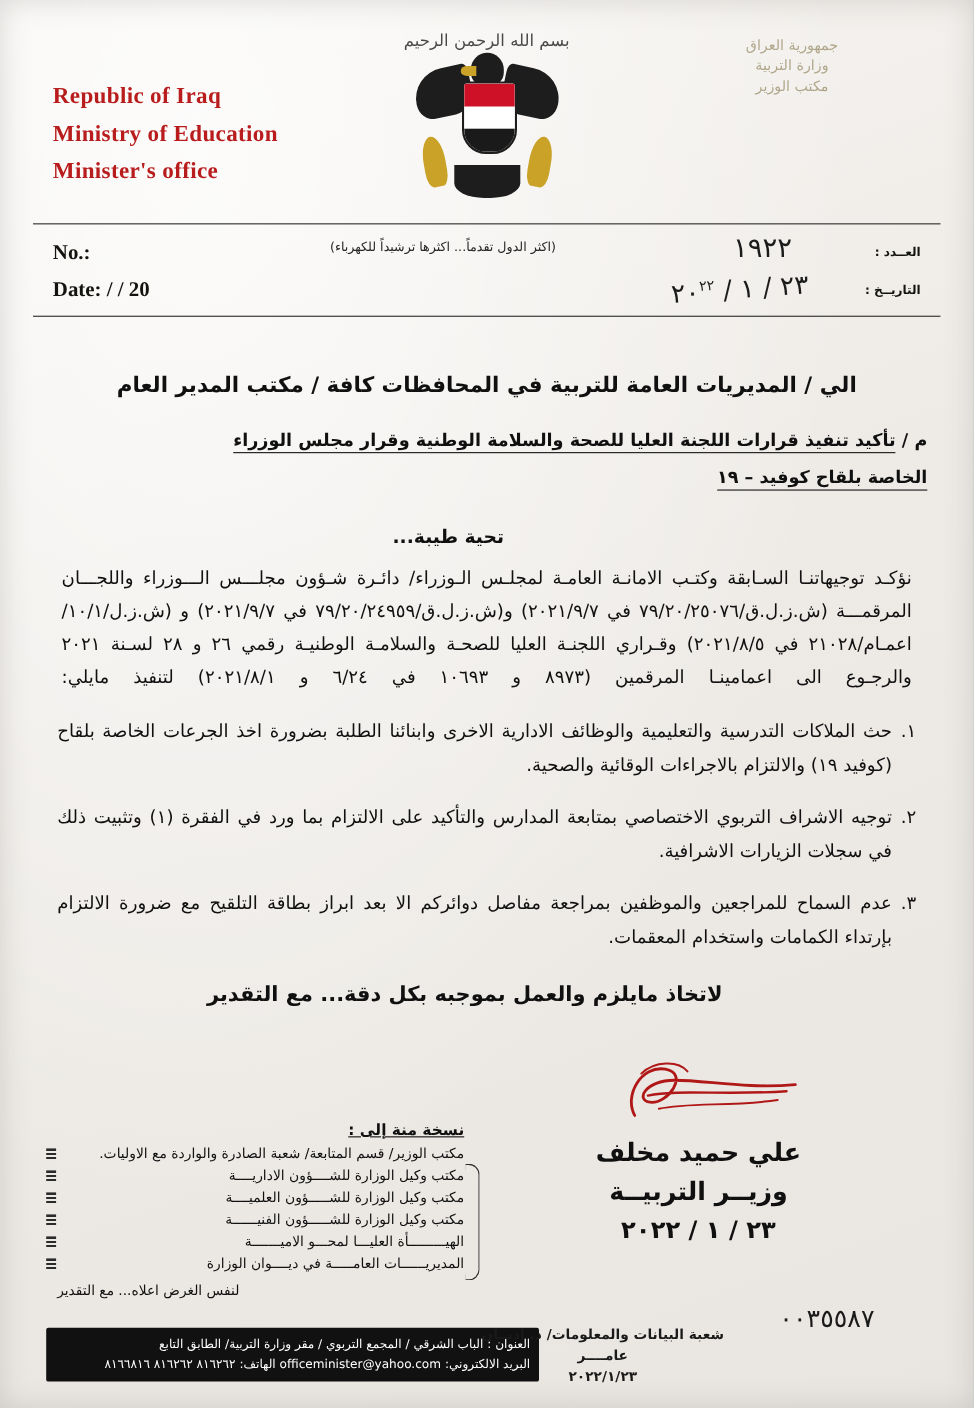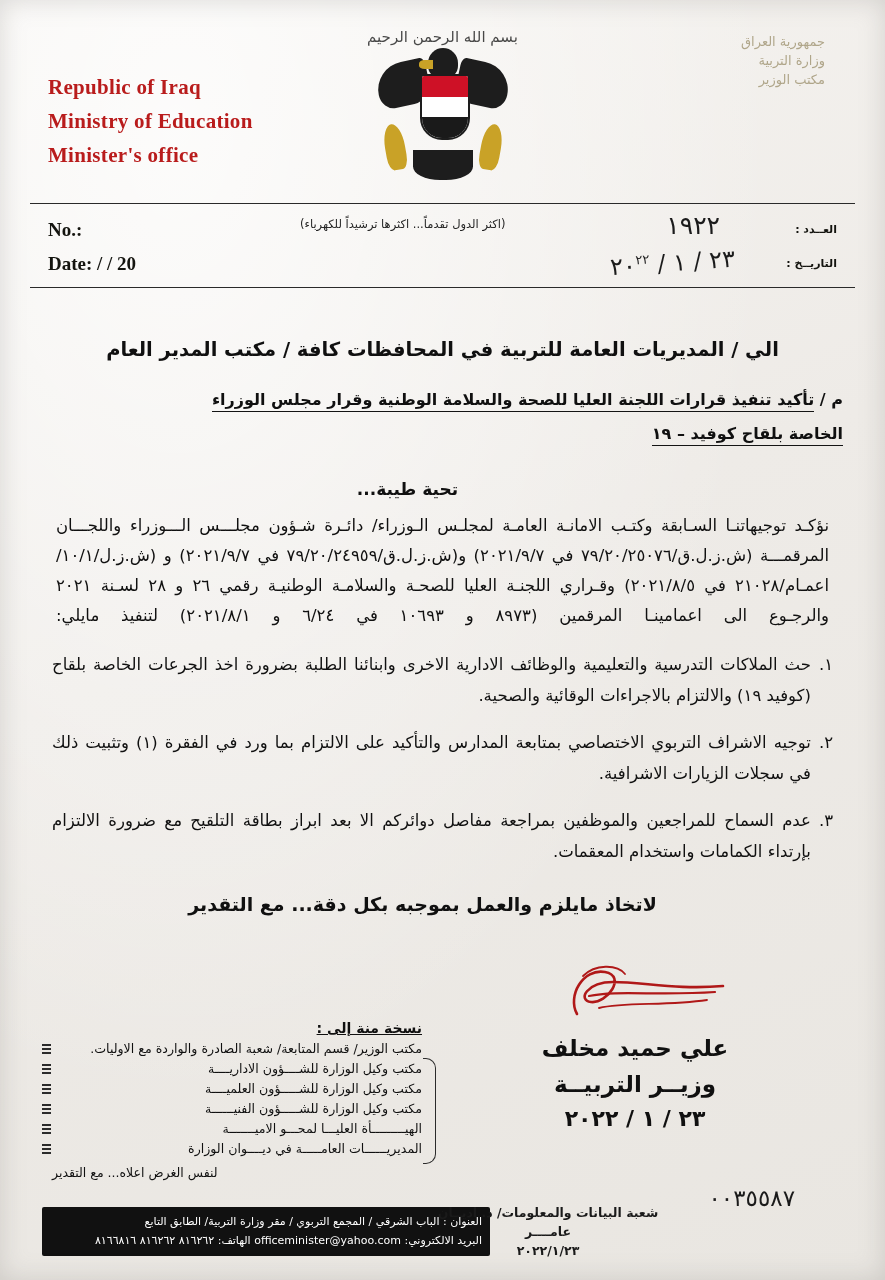--- a/index.html
+++ b/index.html
@@ -153,21 +153,21 @@
     position: absolute;
     top: 32px;
     right: 60px;
     width: 210px;
     height: 145px;
     opacity: 0.55;
     color: #7a6a3a;
     font-family: "DejaVu Sans", sans-serif;
     font-size: 13px;
     line-height: 19px;
-    text-align: right;
+    text-align: center;
     filter: blur(0.3px);
   }
   .arabic-calligraphy span { display: block; white-space: nowrap; }
 
   .header-rule {
     position: absolute;
     top: 203px;
     left: 30px;
     right: 30px;
     border-top: 1.6px solid #2a2a2a;

